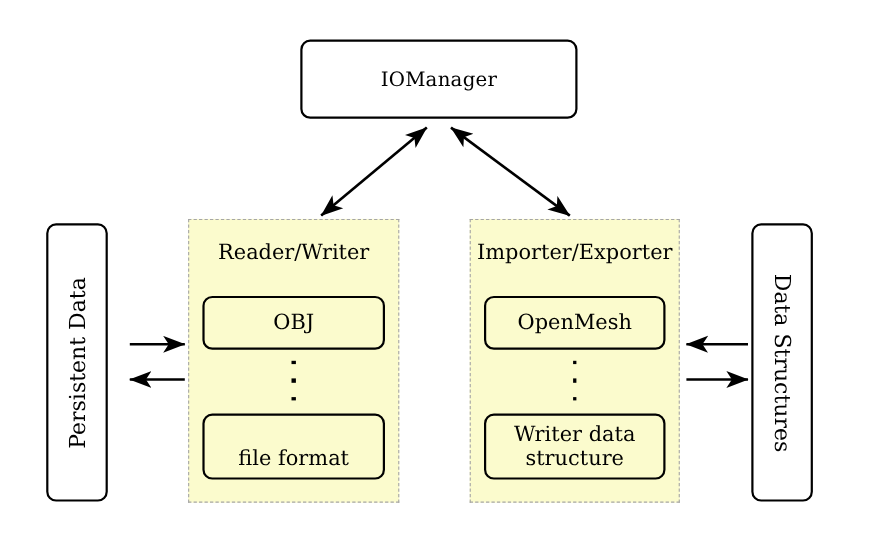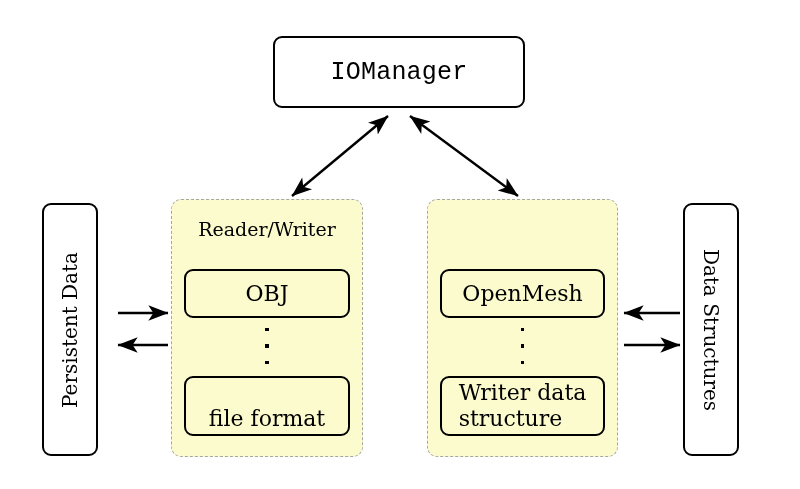--- a/index.html
+++ b/index.html
@@ -26,23 +26,22 @@
     justify-content: center;
     text-align: center;
     color: #000000;
   }
   
   #iomanager {
     left: 273px;
     top: 36px;
     width: 252px;
     height: 72px;
-    font-size: 25px;
+    font-size: 18px;
     letter-spacing: 0.2px;
-    font-family: Liberation Mono, monospace;
   }
   
   .side-node {
     width: 56px;
     height: 253px;
   }
   #persistent-data {
     left: 42px;
     top: 203px;
   }
@@ -57,21 +56,21 @@
   }
   .vtext-up { transform: rotate(-90deg); }
   .vtext-down { transform: rotate(90deg); }
 
   
   .panel {
     position: absolute;
     box-sizing: border-box;
     background: #fbfbcd;
     border: 1.6px dashed #a6a6a6;
-    border-radius: 10px;
+    border-radius: 0;
   }
   #panel-readerwriter {
     left: 171px;
     top: 199px;
     width: 192px;
     height: 258px;
   }
   #panel-importerexporter {
     left: 427px;
     top: 199px;
@@ -91,21 +90,22 @@
   
   .inner-node {
     position: absolute;
     box-sizing: border-box;
     border: 2.6px solid #000000;
     border-radius: 9px;
     background: #fbfbcd;
     display: flex;
     align-items: center;
     justify-content: center;
-    font-size: 22px;
+    text-align: center;
+    font-size: 19px;
     line-height: 1.18;
     color: #000000;
   }
   .inner-top {
     left: 12px;
     right: 12px;
     top: 69px;
     height: 49px;
   }
   .inner-bottom {
@@ -173,20 +173,21 @@
     </div>
     <div class="inner-node inner-bottom">
       <span>
         <br>
         <span>file format</span>
       </span>
     </div>
   </div>
 
   <div class="panel" id="panel-importerexporter">
+    <div class="panel-title">Importer/Exporter</div>
     <div class="inner-node inner-top">
       <span>OpenMesh</span>
     </div>
     <div class="ellipsis">
       <i></i>
       <i></i>
       <i></i>
     </div>
     <div class="inner-node inner-bottom">
       <span>

